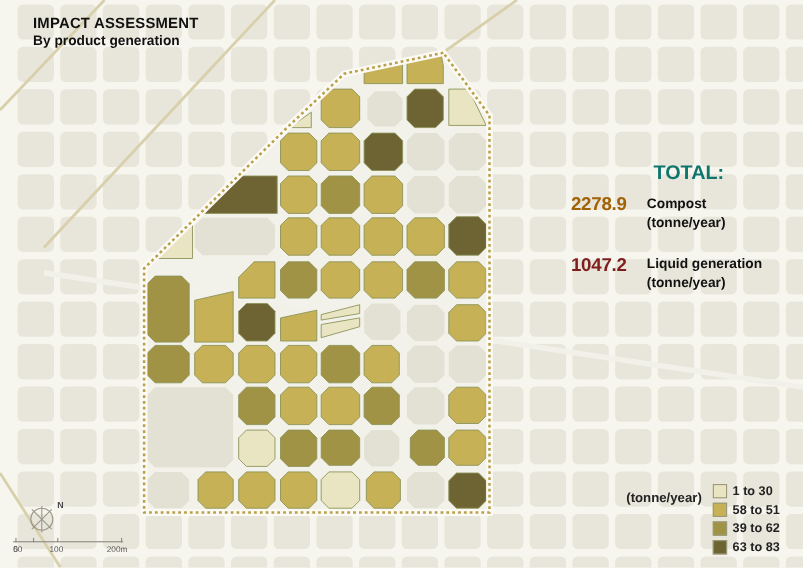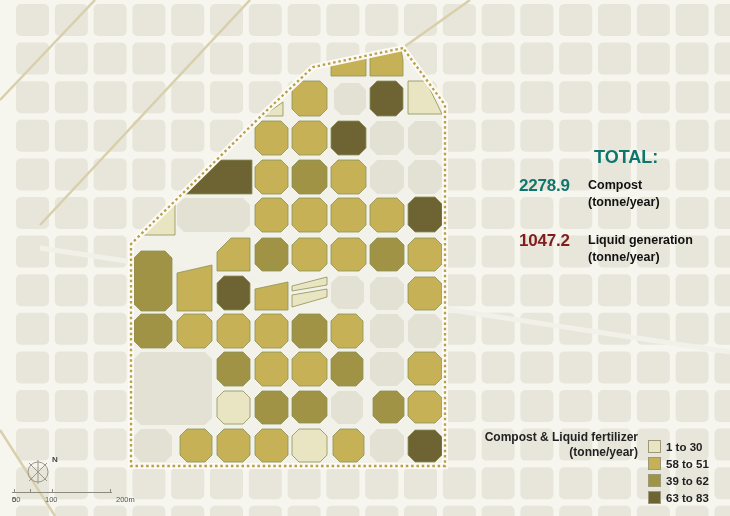--- a/index.html
+++ b/index.html
@@ -376,41 +376,45 @@
         <polygon fill="#c6b157" stroke-linejoin="round" stroke="#8b9256" stroke-width="0.8" points="224,429 243,429 250,436 250,455 243,462 224,462 217,455 217,436"></polygon>
         <polygon fill="#c6b157" stroke-linejoin="round" stroke="#8b9256" stroke-width="0.8" points="262,429 281,429 288,436 288,455 281,462 262,462 255,455 255,436"></polygon>
         <polygon fill="#e9e5c3" stroke-linejoin="round" stroke="#8b9256" stroke-width="0.8" points="299,429 320,429 327,436 327,455 320,462 299,462 292,455 292,436"></polygon>
         <polygon fill="#c6b157" stroke-linejoin="round" stroke="#8b9256" stroke-width="0.8" points="340,429 357,429 364,436 364,455 357,462 340,462 333,455 333,436"></polygon>
         <polygon fill="#6e6333" stroke-linejoin="round" stroke="#8b9256" stroke-width="0.8" points="415,430 435,430 442,437 442,455 435,462 415,462 408,455 408,437"></polygon>
       </g>
       <polygon points="403,48 313,67 262,115 180,196 131,244 131,466 445,466 445,105" fill="none" stroke="#fbfaf4" stroke-width="6"></polygon>
       <polygon points="403,48 313,67 262,115 180,196 131,244 131,466 445,466 445,105" fill="none" stroke="#b99f4a" stroke-width="2.3" stroke-dasharray="2.5 2.8"></polygon>
     </svg>
 
+  <div class="abs" style="left:30px;top:13px;">
+    <div class="title-line1">IMPACT ASSESSMENT</div>
+    <div class="title-line2">By product generation</div>
+  </div>
 
   <div class="abs totals-heading" style="left:594px;top:147px;">TOTAL:</div>
 
   <div class="total-row" style="top:176px;height:40px;">
-    <div class="total-value" style="color: #0f766e;">2278.9</div>
+    <div class="total-value" style="color: #a16207;">2278.9</div>
     <div class="total-label">
       <span>Compost</span><br>
       <span>(tonne/year)</span>
     </div>
   </div>
 
   <div class="total-row" style="top:231px;height:40px;">
     <div class="total-value" style="color: #7f1d1d;">1047.2</div>
     <div class="total-label">
       <span>Liquid generation</span><br>
       <span>(tonne/year)</span>
     </div>
   </div>
 
   <div class="abs legend-caption" style="right:92px;top:430px;width:180px;">
-    <span>Compost &amp; Liquid fertilizer</span><br>
+    <br>
     <span>(tonne/year)</span>
   </div>
   <div class="legend-items" id="legend-items">
       <div class="legend-item">
         <div class="legend-swatch" style="background: rgb(233, 229, 195);"></div>
         <span class="legend-class-label">1 to 30</span>
       </div>
       <div class="legend-item">
         <div class="legend-swatch" style="background: rgb(198, 177, 87);"></div>
         <span class="legend-class-label">58 to 51</span>
@@ -437,16 +441,16 @@
 
   <div class="scalebar">
     <div class="bar"></div>
     <div class="tick" style="left:2px;"></div>
     <div class="tick" style="left:18px;"></div>
     <div class="tick" style="left:40px;"></div>
     <div class="tick" style="left:98px;"></div>
     <span class="slabel" style="left:0px;">0</span>
     <span class="slabel" style="left:0;">50</span>
     <span class="slabel" style="left:33px;">100</span>
-    <span class="slabel" style="left:104px;">200m</span>
+    <span class="slabel" style="left:85px;">200m</span>
   </div>
 
 </div>
 
 </body></html>

